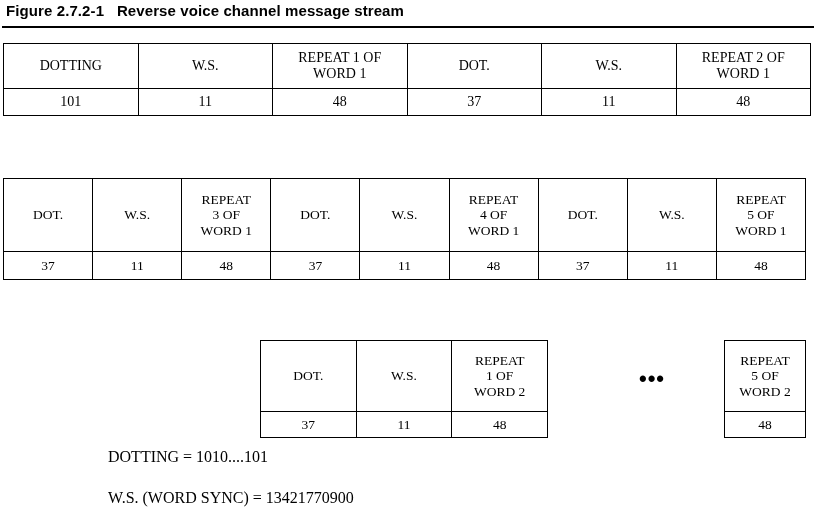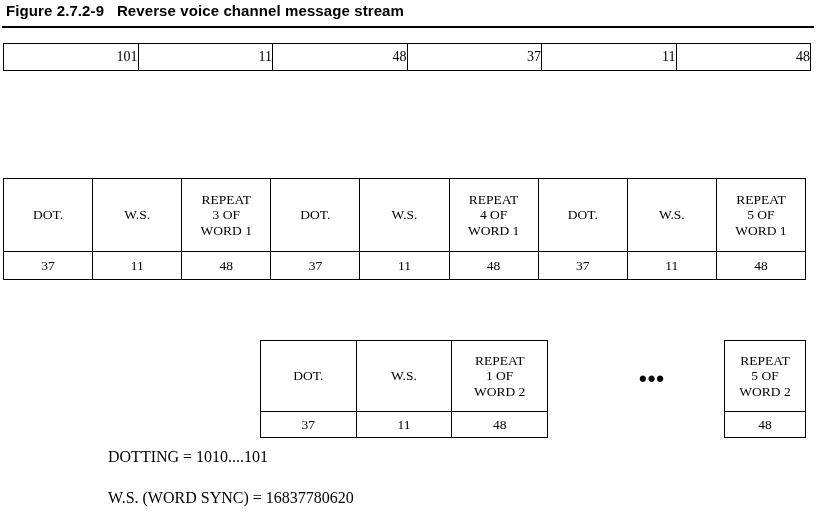--- a/index.html
+++ b/index.html
@@ -58,21 +58,21 @@
     vertical-align: middle;
   }
   .fig-table td.val {
     vertical-align: middle;
   }
   .hl { white-space: pre-line; }
 
   
   #table1 { left: 3px; top: 43px; width: 808px; }
   #table1 td.head { height: 44px; }
-  #table1 td.val  { height: 26px; text-align: right; }
+  #table1 td.val  { height: 26px; }
 
   
   #table2 { left: 3px; top: 178px; width: 803px; }
   #table2 td.head { height: 72px; }
   #table2 td.val  { height: 27px; }
   #table2 td { font-size: 13.5px; }
 
   
   #table3 { left: 260px; top: 340px; width: 288px; }
   #table3 td.head { height: 70px; }
@@ -108,25 +108,35 @@
     font-size: 16px;
     white-space: pre;
     color: #000;
   }
   #footnote1 { top: 448px; }
   #footnote2 { top: 489px; }
 </style>
 </head>
 <body>
 
-<div class="fig-title">Figure 2.7.2-9   Reverse voice channel message stream</div>
+<div class="fig-title">Figure 2.7.2-1   Reverse voice channel message stream</div>
 <div class="title-rule"></div>
 
 <table class="fig-table" id="table1">
   <tbody>
+      <tr>
+    <td class="head"><span class="hl">DOTTING</span></td>
+    <td class="head"><span class="hl">W.S.</span></td>
+    <td class="head"><span class="hl">REPEAT 1 OF
+WORD 1</span></td>
+    <td class="head"><span class="hl">DOT.</span></td>
+    <td class="head"><span class="hl">W.S.</span></td>
+    <td class="head"><span class="hl">REPEAT 2 OF
+WORD 1</span></td>
+  </tr>
   <tr>
     <td class="val">101</td>
     <td class="val">11</td>
     <td class="val">48</td>
     <td class="val">37</td>
     <td class="val">11</td>
     <td class="val">48</td>
   </tr>
 </tbody>
   </table>
@@ -190,13 +200,13 @@
 5 OF
 WORD 2</span></td>
   </tr>
   <tr>
     <td class="val">48</td>
   </tr>
 </tbody>
   </table>
 
 <div class="footnote" id="footnote1">DOTTING = 1010....101</div>
-<div class="footnote" id="footnote2">W.S. (WORD SYNC) = 16837780620</div>
+<div class="footnote" id="footnote2">W.S. (WORD SYNC) = 13421770900</div>
 
 </body></html>

